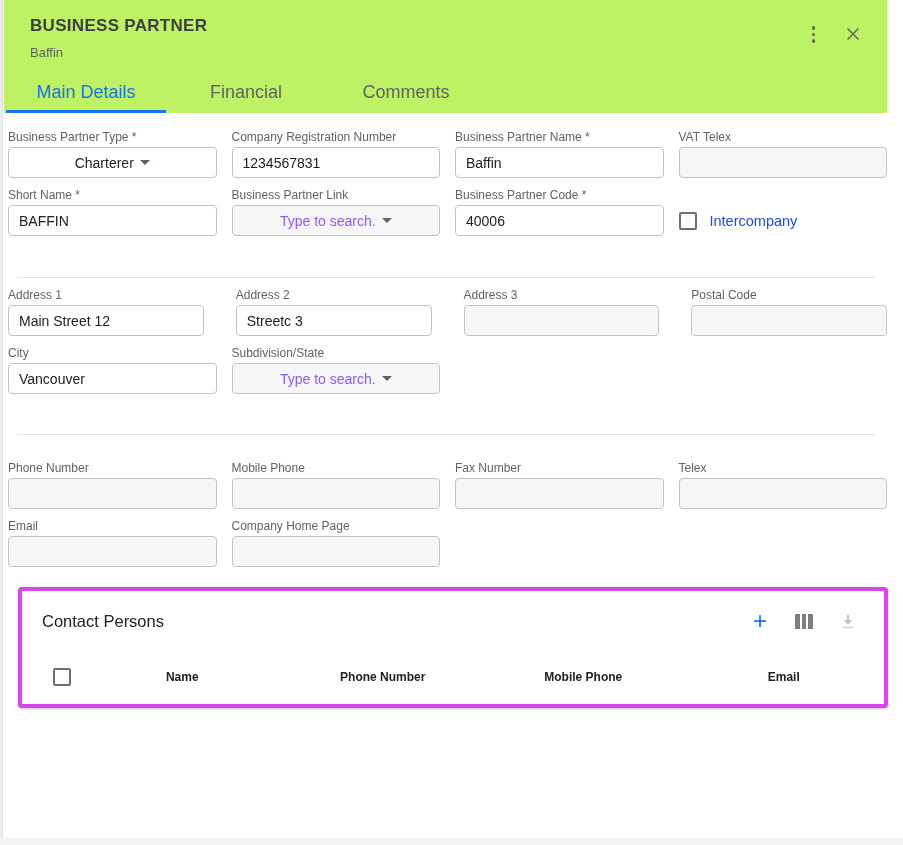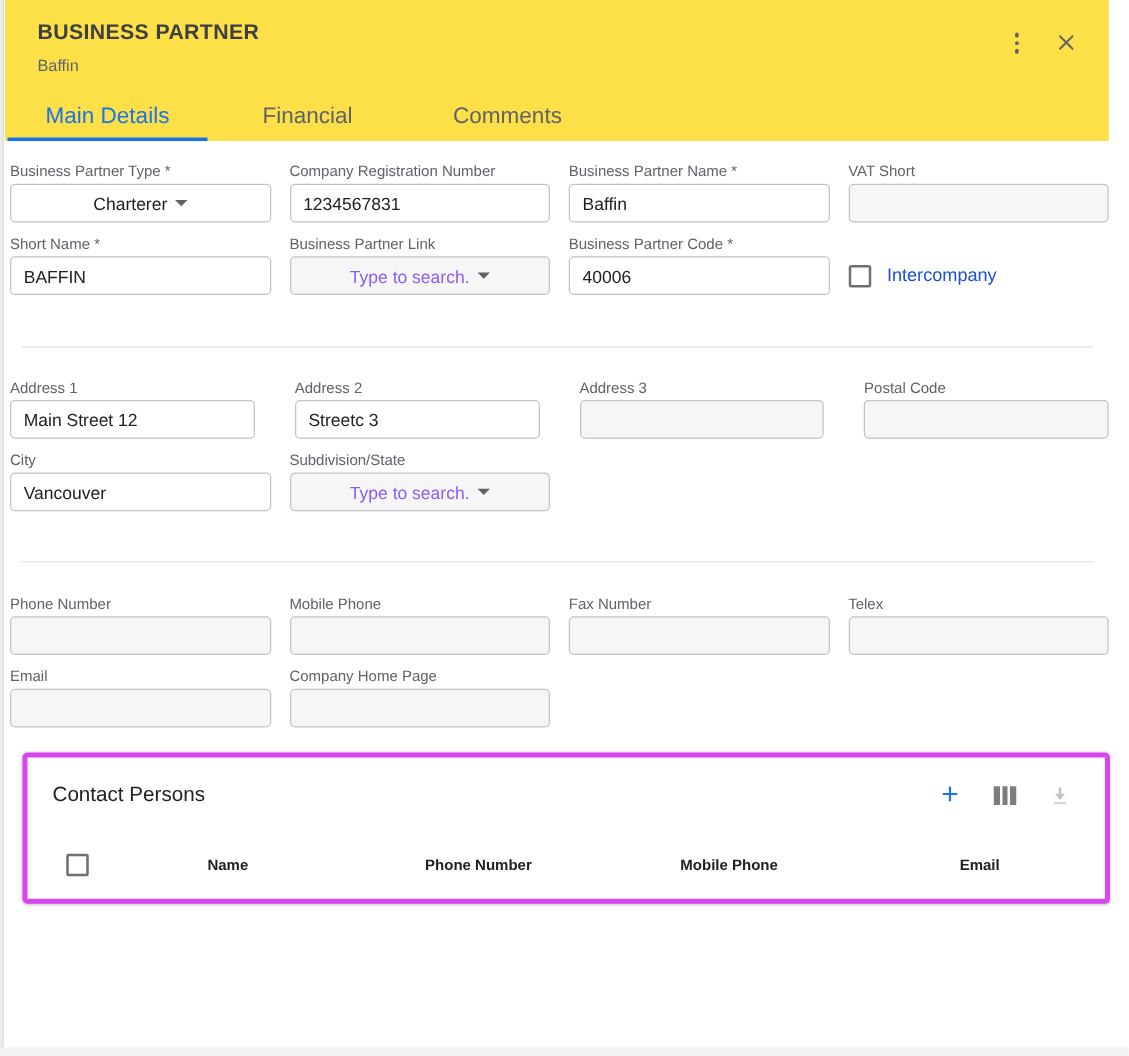--- a/index.html
+++ b/index.html
@@ -3,21 +3,21 @@
 <meta charset="utf-8">
 <style>
   * { margin:0; padding:0; box-sizing:border-box; }
   html,body { width:903px; height:845px; }
   body { font-family:"Liberation Sans", sans-serif; background:#fff; position:relative; overflow:hidden; }
 
   .edge-left { position:absolute; left:0; top:0; width:3px; height:845px; background:#ededee; border-right:1px solid #e0e0e0; }
   .bottom-strip { position:absolute; left:0; bottom:0; width:903px; height:7px; background:#f2f2f3; }
 
   
-  .header { position:absolute; left:4px; top:0; right:16px; height:113px; background:#fde047;text-decoration:underline; }
+  .header { position:absolute; left:4px; top:0; right:16px; height:113px; background:#bef264;text-decoration:underline; }
   .hdr-title { position:absolute; left:26px; top:16px; font-size:17px; font-weight:600; color:#3c4043; letter-spacing:.3px; }
   .hdr-sub { position:absolute; left:26px; top:45px; font-size:13px; color:#5f6368; }
   .hdr-actions { position:absolute; right:26px; top:22px; display:flex; align-items:center; gap:24px; }
   .kebab { display:flex; flex-direction:column; gap:3px; padding:4px 6px; cursor:pointer; }
   .kebab i { width:3.5px; height:3.5px; border-radius:50%; background:#5f6368; }
   .close-btn { cursor:pointer; display:flex; align-items:center; }
 
   .tabs { position:absolute; left:2px; bottom:0; display:flex; }
   .tab { width:160px; height:38px; display:flex; align-items:center; justify-content:center;
          font-size:18px; color:#5f6368; cursor:pointer; border-bottom:3px solid transparent; }
@@ -40,21 +40,21 @@
   .select .ph { color:#8b5cf6; }
   .caret { width:0; height:0; border-left:5px solid transparent; border-right:5px solid transparent; border-top:5px solid #5f6368; flex:0 0 auto; margin-left:6px; }
 
   .chk-field { display:flex; align-items:center; gap:13px; height:31px; }
   .checkbox { width:18px; height:18px; border:2px solid #6f6f6f; border-radius:2px; background:#fff; cursor:pointer; flex:0 0 auto; }
   .chk-label { font-size:14.5px; color:#1d4ed8; }
 
   .divider { height:1px; background:#e3e3e3; margin-left:9px; margin-right:12px; }
   .div1 { margin-top:41px; }
   .div2 { margin-top:40px; }
-  .sect { margin-top:26px;gap:32px; }
+  .sect { margin-top:11px;gap:32px; }
   .sect2 { margin-top:27px; }
 
   
   .card { margin:20px 15px 0 14px; width:870px; height:121px; background:#fff;
           border:4px solid #d946ef; border-radius:4px;
           box-shadow:0 1px 3px rgba(0,0,0,.18), 0 1px 2px rgba(0,0,0,.08); }
   .card-head { display:flex; align-items:center; justify-content:space-between; padding:20px 26px 0 20px; }
   .card-title { font-size:16.5px; color:#202124; }
   .card-icons { display:flex; align-items:center; gap:24px; }
   .icon-btn { cursor:pointer; display:flex; align-items:center; justify-content:center; width:20px; height:20px; }
@@ -106,21 +106,21 @@
       </div>
       <div class="fld">
         <label>Company Registration Number</label>
         <input type="text" value="1234567831" style="">
       </div>
       <div class="fld">
         <label>Business Partner Name *</label>
         <input type="text" value="Baffin" style="">
       </div>
       <div class="fld">
-        <label>VAT Short</label>
+        <label>VAT Telex</label>
         <input type="text" class="empty" value="" style="">
       </div>
     </div>
 
     <div class="frow r2">
       <div class="fld">
         <label>Short Name *</label>
         <input type="text" value="BAFFIN" style="">
       </div>
       <div class="fld">

